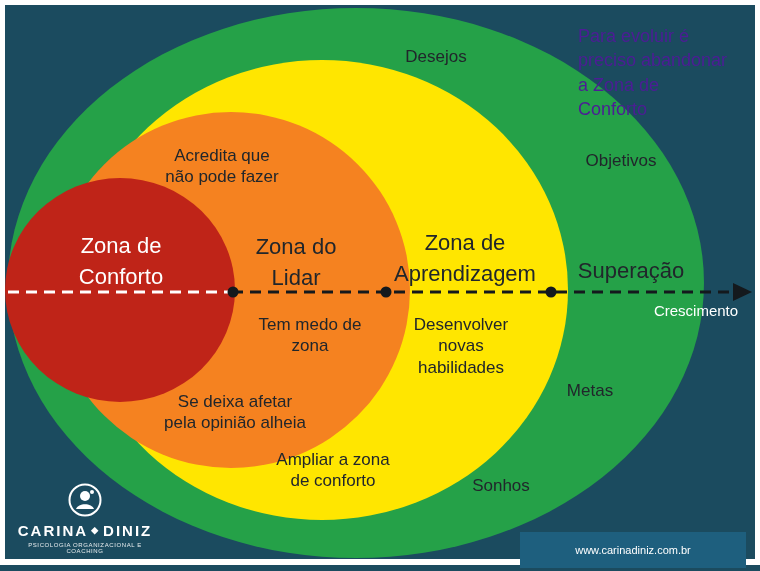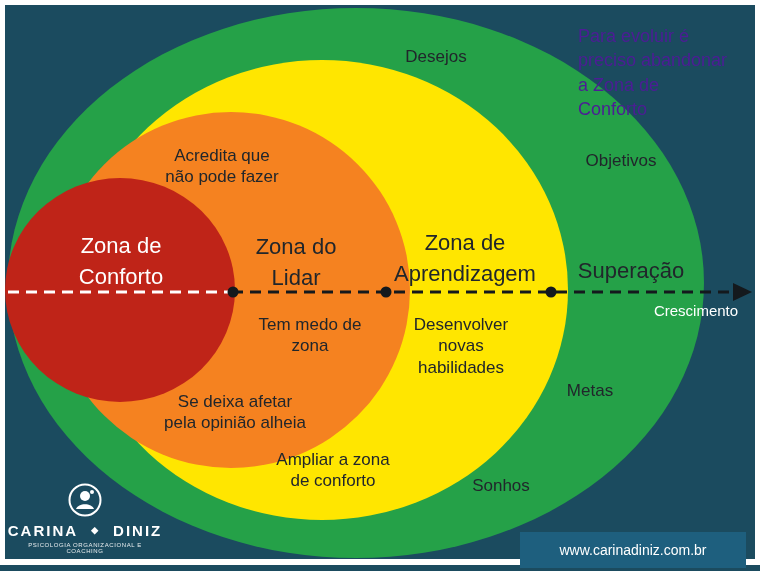--- a/index.html
+++ b/index.html
@@ -37,29 +37,29 @@
     text-align:left;
   }
 
   .brand {
     position:absolute; left:18px; top:482px; width:134px;
     color:#ffffff; text-align:center;
   }
   .brand .icon-wrap { height:38px; }
   .brand .name {
     font-size:15px; letter-spacing:2px; font-weight:600; margin-top:2px;
-    display:flex; align-items:center; justify-content:center; gap:13px;
+    display:flex; align-items:center; justify-content:center; gap:3px;
   }
   .brand .diamond { font-size:9px; line-height:1; }
   .brand .tagline { font-size:6px; letter-spacing:0.6px; margin-top:3px; opacity:0.9; }
 
   .footer-bar {
     position:absolute; left:520px; top:532px; width:226px; height:36px;
     background:var(--bar,#1e5f7e); color:#ffffff;
-    display:flex; align-items:center; justify-content:center; font-size:14px;
+    display:flex; align-items:center; justify-content:center; font-size:11px;
   }
 </style>
 </head>
 <body>
 
 <div class="canvas">
   <div class="slide"></div>
   <div class="bottom-strip"></div>
 
   <div class="ellipse green"></div>

